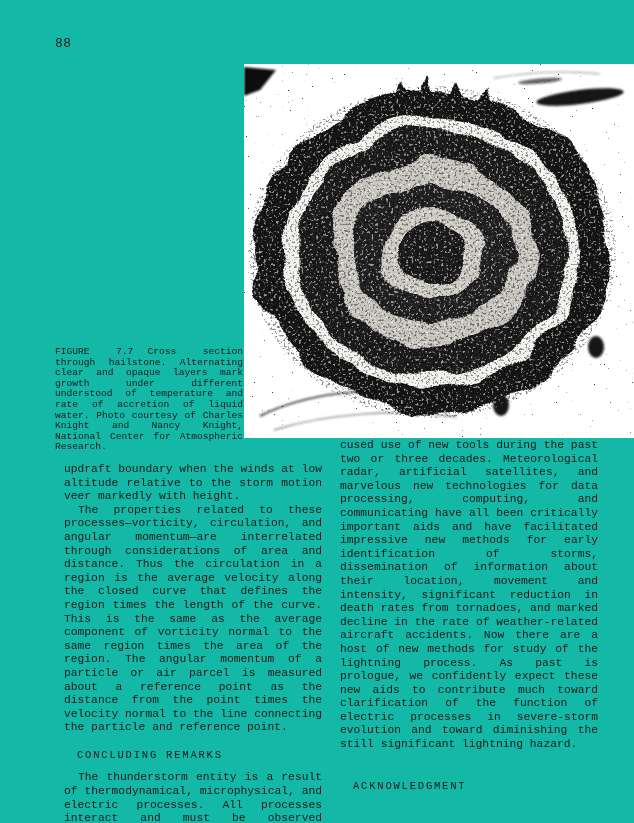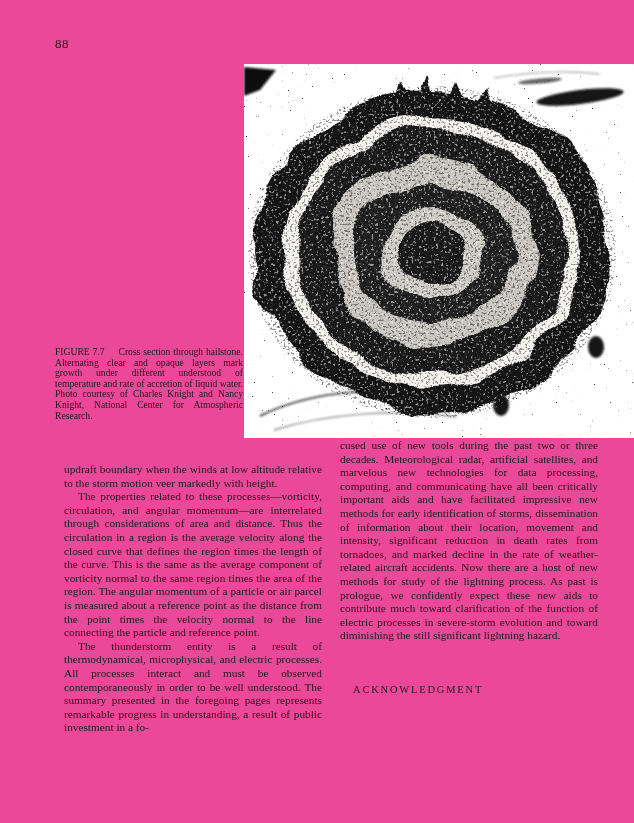--- a/index.html
+++ b/index.html
@@ -1,21 +1,21 @@
 <!DOCTYPE html>
 <html><head>
 <meta charset="utf-8">
 <style>
   html,body{margin:0;padding:0;background:#e8e8e8;}
   .page{
     position:relative;
     width:634px;height:823px;
-    background:#ec4899;
+    background:#14b8a6;
     overflow:hidden;
-    font-family:Liberation Serif, serif;
+    font-family:Liberation Mono, monospace;
     color:#1a1a1a;
   }
   .pagenum{
     position:absolute;left:55px;top:36px;
     font-size:13px;letter-spacing:.5px;
   }
   .runhead{
     position:absolute;right:44px;top:50px;
     font-size:12px;font-weight:bold;letter-spacing:1.6px;margin-top:40px;
   }
@@ -33,21 +33,21 @@
     font-size:11.3px;line-height:13.6px;text-align:justify;
   }
   .col-left{left:64px;margin-top:24px;}
   .col-right{left:340px;}
   .col p{margin:0;text-indent:14px;}
   .col p.noindent{text-indent:0;}
   .col h3{
     font-size:10.5px;font-weight:normal;letter-spacing:1.8px;
     margin:14px 0 9px 13px;
   }
-  .col-right h3{margin-top:40px;}
+  .col-right h3{margin-top:28px;}
 </style>
 </head>
 <body>
 
 <div class="page">
 
   <div class="pagenum">88</div>
   <div class="runhead">EDWIN KESSLER</div>
 
   <figure class="photo">
@@ -115,20 +115,21 @@
     </svg>
   </figure>
 
   <div class="caption">
     <span class="cap-label">FIGURE 7.7</span><span>Cross section through hailstone. Alternating clear and opaque layers mark growth under different understood of temperature and rate of accretion of liquid water. Photo courtesy of Charles Knight and Nancy Knight, National Center for Atmospheric Research.</span>
   </div>
 
   <div class="col col-left">
     <p class="noindent">updraft boundary when the winds at low altitude relative to the storm motion veer markedly with height.</p>
     <p>The properties related to these processes—vorticity, circulation, and angular momentum—are interrelated through considerations of area and distance. Thus the circulation in a region is the average velocity along the closed curve that defines the region times the length of the curve. This is the same as the average component of vorticity normal to the same region times the area of the region. The angular momentum of a particle or air parcel is measured about a reference point as the distance from the point times the velocity normal to the line connecting the particle and reference point.</p>
+    <h3>CONCLUDING REMARKS</h3>
     <p>The thunderstorm entity is a result of thermodynamical, microphysical, and electric processes. All processes interact and must be observed contemporaneously in order to be well understood. The summary presented in the foregoing pages represents remarkable progress in understanding, a result of public investment in a fo-</p>
   </div>
 
   <div class="col col-right">
     <p class="noindent">cused use of new tools during the past two or three decades. Meteorological radar, artificial satellites, and marvelous new technologies for data processing, computing, and communicating have all been critically important aids and have facilitated impressive new methods for early identification of storms, dissemination of information about their location, movement and intensity, significant reduction in death rates from tornadoes, and marked decline in the rate of weather-related aircraft accidents. Now there are a host of new methods for study of the lightning process. As past is prologue, we confidently expect these new aids to contribute much toward clarification of the function of electric processes in severe-storm evolution and toward diminishing the still significant lightning hazard.</p>
     <h3>ACKNOWLEDGMENT</h3>
   </div>
 
 </div>
 

